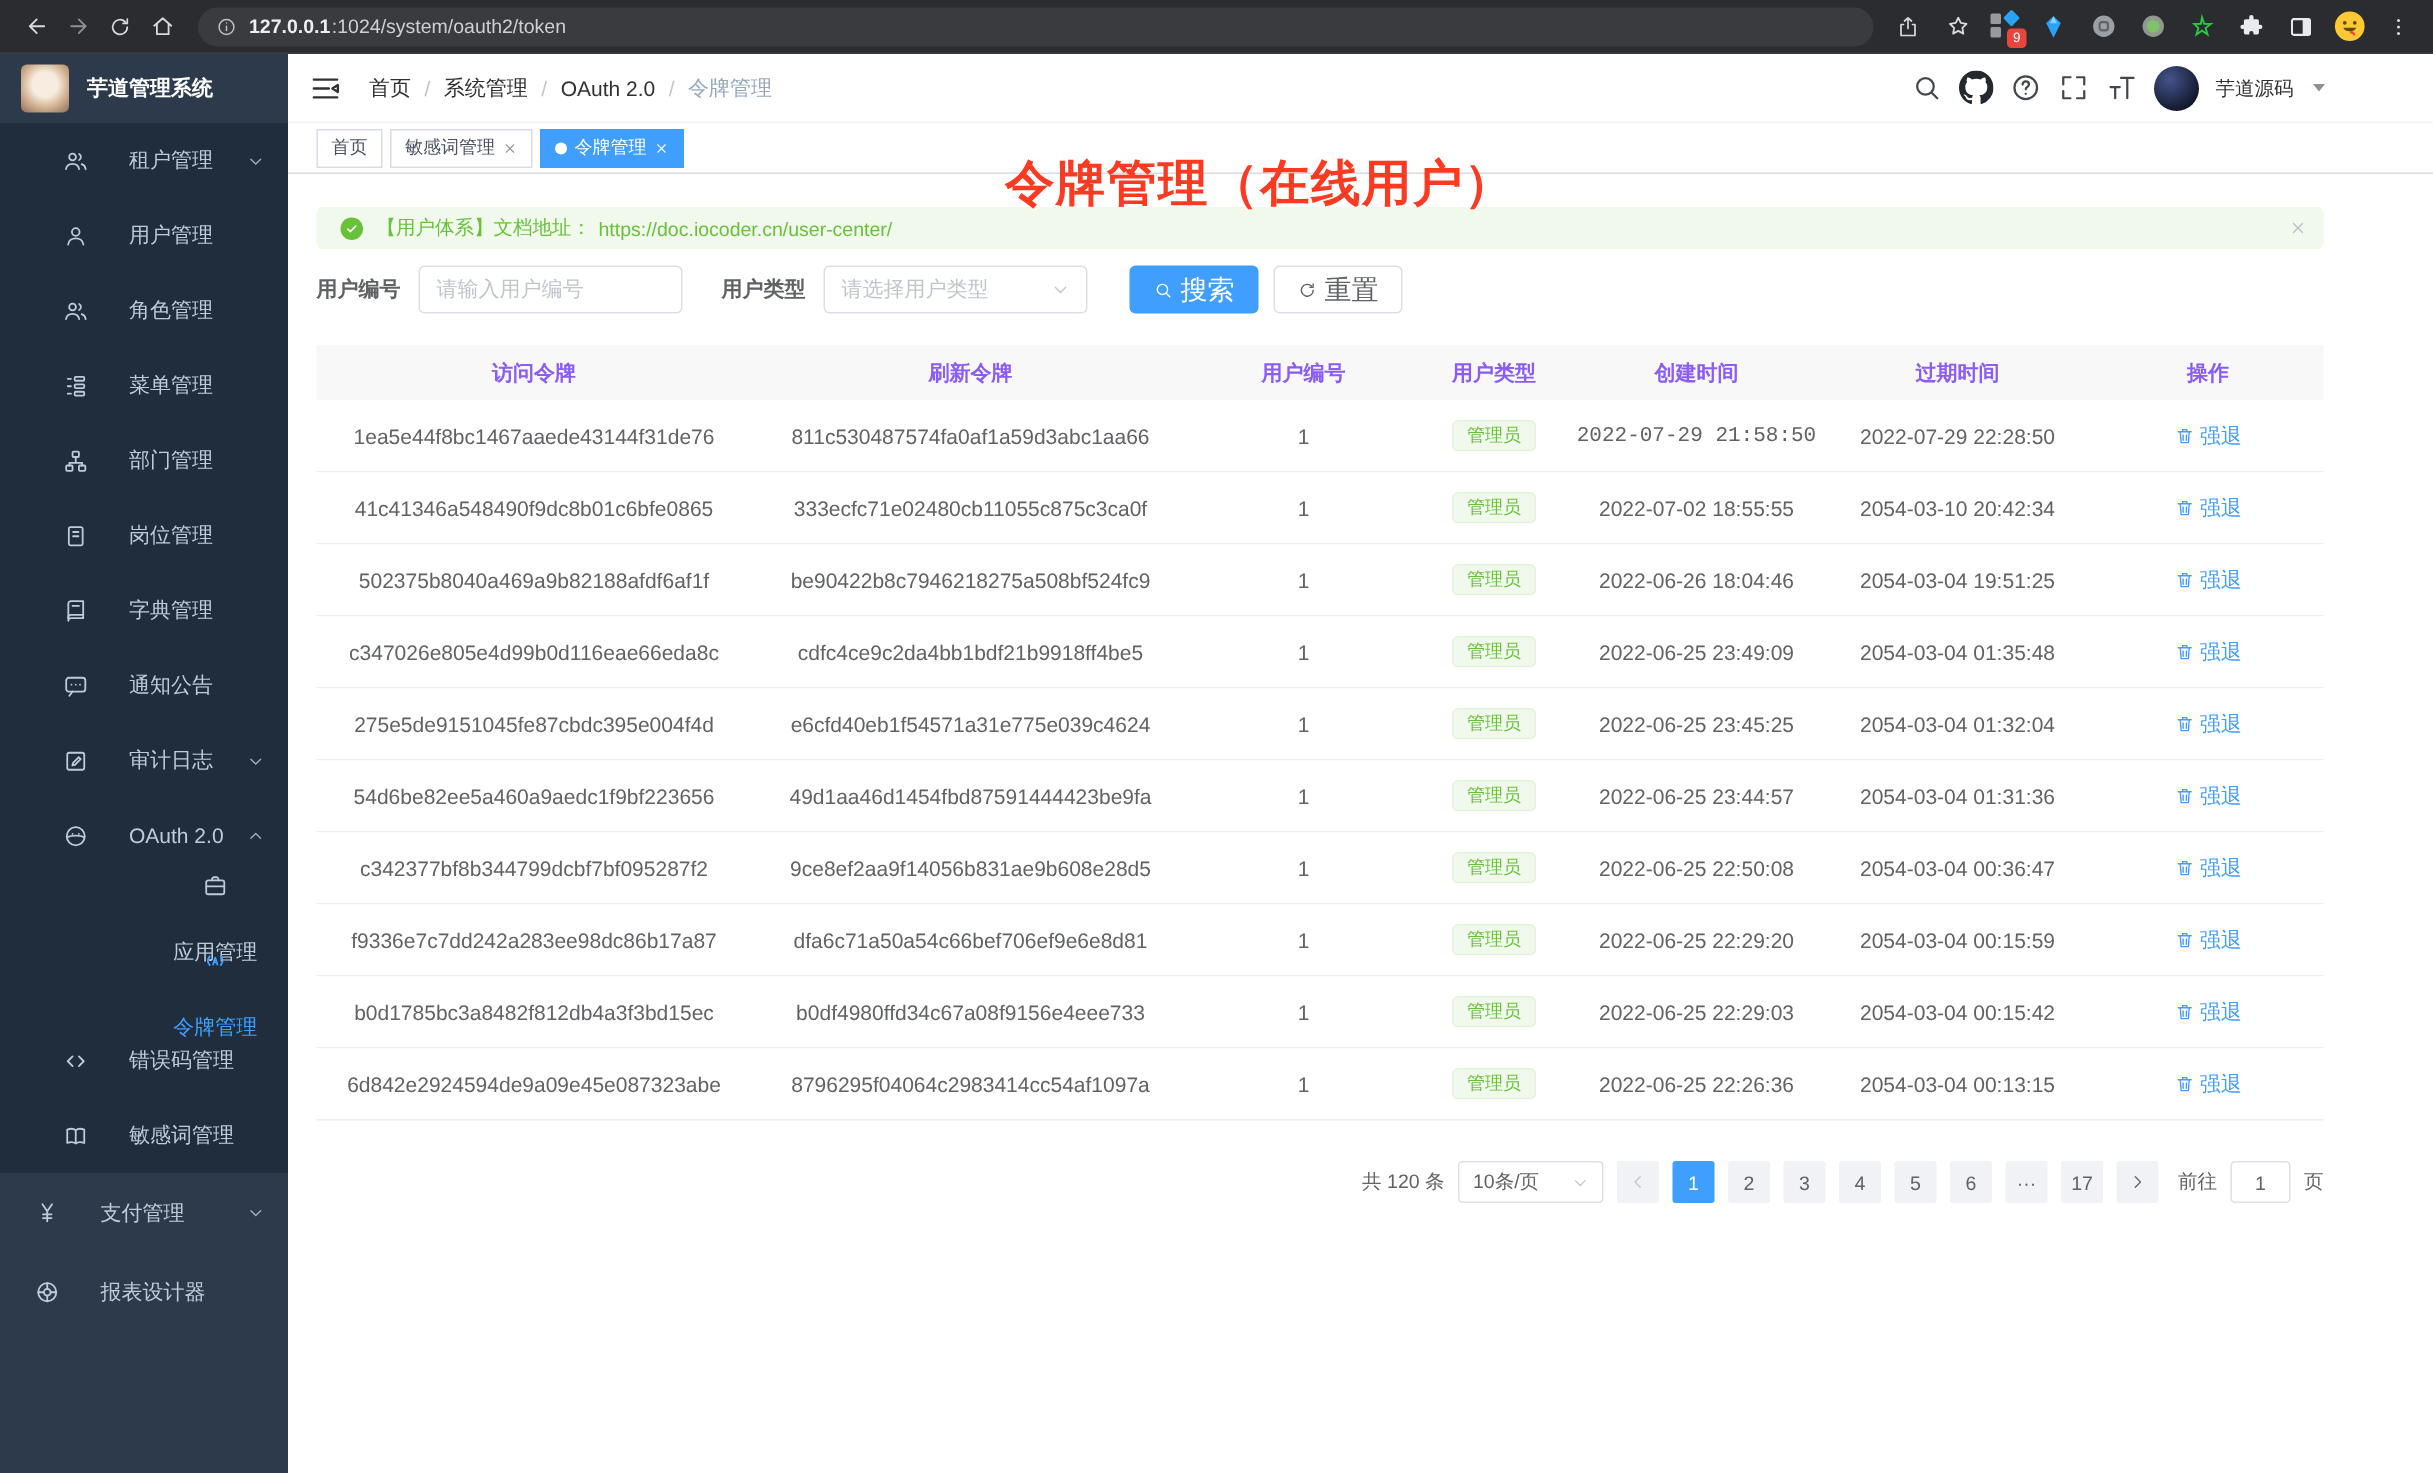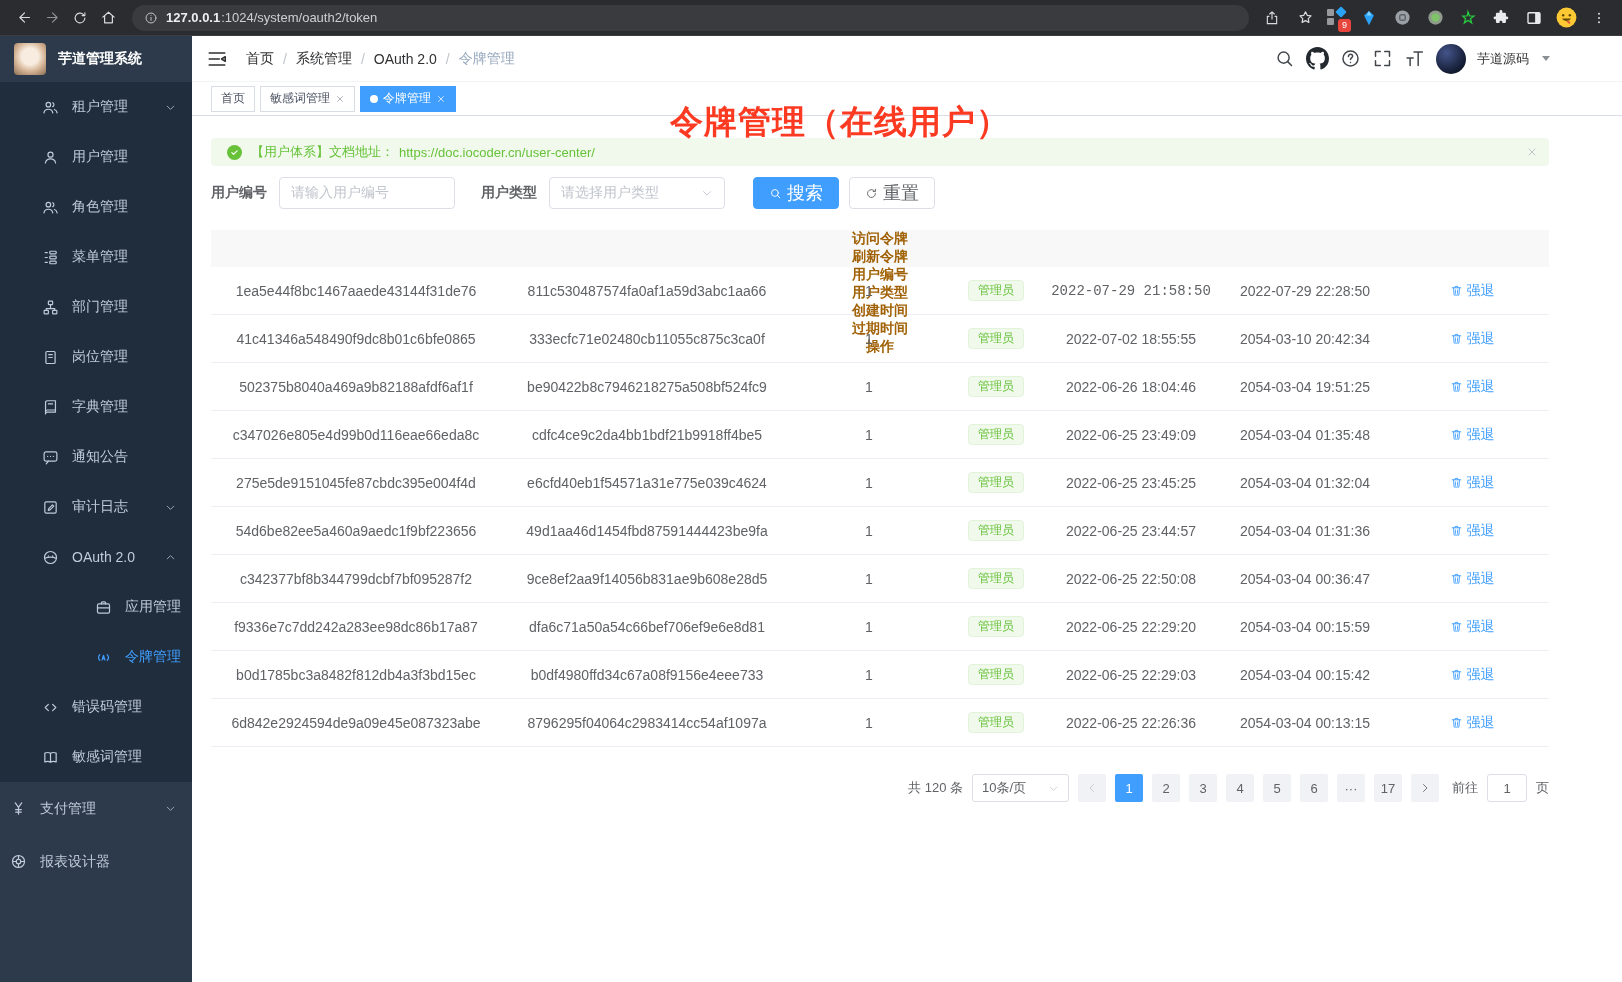--- a/index.html
+++ b/index.html
@@ -31,24 +31,24 @@
   .ext-badge{position:absolute;right:-2px;bottom:-2px;min-width:13px;height:13px;background:#e8453c;color:#fff;font-size:9px;border-radius:3px;display:flex;align-items:center;justify-content:center;padding:0 2px;}
   .emoji-avatar{width:25px;height:25px;flex:none;}
   
   .app{display:flex;height:946px;}
   .sidebar{width:192px;flex:none;background:var(--sidebar_sub);display:flex;flex-direction:column;}
   .logo-band{height:46px;flex:none;background:var(--sidebar_root);display:flex;align-items:center;padding:0 14px;gap:12px;}
   .logo-img{width:32px;height:32px;border-radius:4px;flex:none;background:radial-gradient(circle at 50% 42%,#f7ecdf 0 34%,#d4b394 62%,#8a6d55);}
   .logo-title{color:#fff;font-size:14px;font-weight:bold;white-space:nowrap;}
   .menu-sub{background:var(--sidebar_sub);}
   .menu-root{background:var(--sidebar_root);flex:1;}
-  .m-item{height:50px;display:flex;align-items:center;gap:13px;color:var(--side_text);font-size:14px;cursor:pointer;position:relative;}
+  .m-item{height:50px;display:flex;align-items:center;gap:27px;color:var(--side_text);font-size:14px;cursor:pointer;position:relative;}
   .m-item.sub.depth0{padding-left:42px;}
-  .m-item.depth1{padding-left:95px;}
-  .m-item.root{padding-left:10px;height:53px;}
+  .m-item.depth1{padding-left:95px;flex-direction:column;}
+  .m-item.root{padding-left:23px;height:53px;}
   .m-item.active{color:var(--accent);}
   .m-item .s-ic{width:17px;height:17px;flex:none;}
   .m-item .chev{position:absolute;right:15px;width:13px;height:13px;color:#a3aebc;}
   
   .main{flex:1;display:flex;flex-direction:column;background:#fff;position:relative;min-width:0;}
   .navbar{height:46px;flex:none;display:flex;align-items:center;padding:0 72px 0 14px;border-bottom:1px solid #f2f3f5;}
   .hamburger{width:22px;height:22px;color:#303133;cursor:pointer;}
   .breadcrumb{margin-left:18px;display:flex;align-items:center;gap:9px;font-size:14px;color:#303133;}
   .bc-sep{color:#c0c4cc;}
   .bc-last{color:#97a8be;}
@@ -77,21 +77,21 @@
   .inp{width:176px;height:32px;border:1px solid #dcdfe6;border-radius:4px;background:#fff;display:flex;align-items:center;padding:0 11px;margin-left:12px;color:#c0c4cc;cursor:text;}
   .sel{justify-content:space-between;cursor:pointer;}
   .sel .sc{width:12px;height:12px;color:#c0c4cc;}
   .gap2{margin-left:26px;}
   .btn{height:32px;border-radius:4px;display:flex;align-items:center;gap:5px;font-size:18px;padding:0 15px;cursor:pointer;}
   .btn .s-ic{width:13px;height:13px;}
   .btn-primary{background:var(--accent);color:#fff;border:1px solid var(--accent);margin-left:28px;}
   .btn-plain{background:#fff;color:#606266;border:1px solid #dcdfe6;margin-left:10px;}
   
   .table{margin-top:21px;width:1338px;font-size:14px;}
-  .thead{display:flex;align-items:center;height:37px;background:#f8f8f9;color:#a16207;font-weight:bold;flex-direction:column;}
+  .thead{display:flex;align-items:center;height:37px;background:#f8f8f9;color:#8b5cf6;font-weight:bold;}
   .th,.td{display:flex;align-items:center;justify-content:center;text-align:center;flex:none;overflow:hidden;}
   .trow{display:flex;align-items:center;height:48px;border-bottom:1px solid #ebeef5;color:#606266;background:#fff;}
   .badge{background:var(--success_bg);border:1px solid var(--success_border);color:var(--success);font-size:12px;line-height:19px;padding:0 9px;border-radius:4px;}
   .action-link{display:flex;align-items:center;gap:4px;color:var(--accent);cursor:pointer;}
   .action-link .s-ic{width:13px;height:13px;}
   
   .pagination{width:1338px;margin-top:27px;display:flex;align-items:center;justify-content:flex-end;gap:9px;font-size:13px;color:#606266;}
   .size-sel{width:97px;height:28px;border:1px solid #dcdfe6;border-radius:3px;display:flex;align-items:center;justify-content:space-between;padding:0 9px;cursor:pointer;color:#606266;}
   .size-sel .sc{width:11px;height:11px;color:#c0c4cc;}
   .pg-btn{min-width:28px;height:28px;padding:0 3px;background:#f0f2f5;border-radius:2px;display:flex;align-items:center;justify-content:center;cursor:pointer;color:#606266;}

